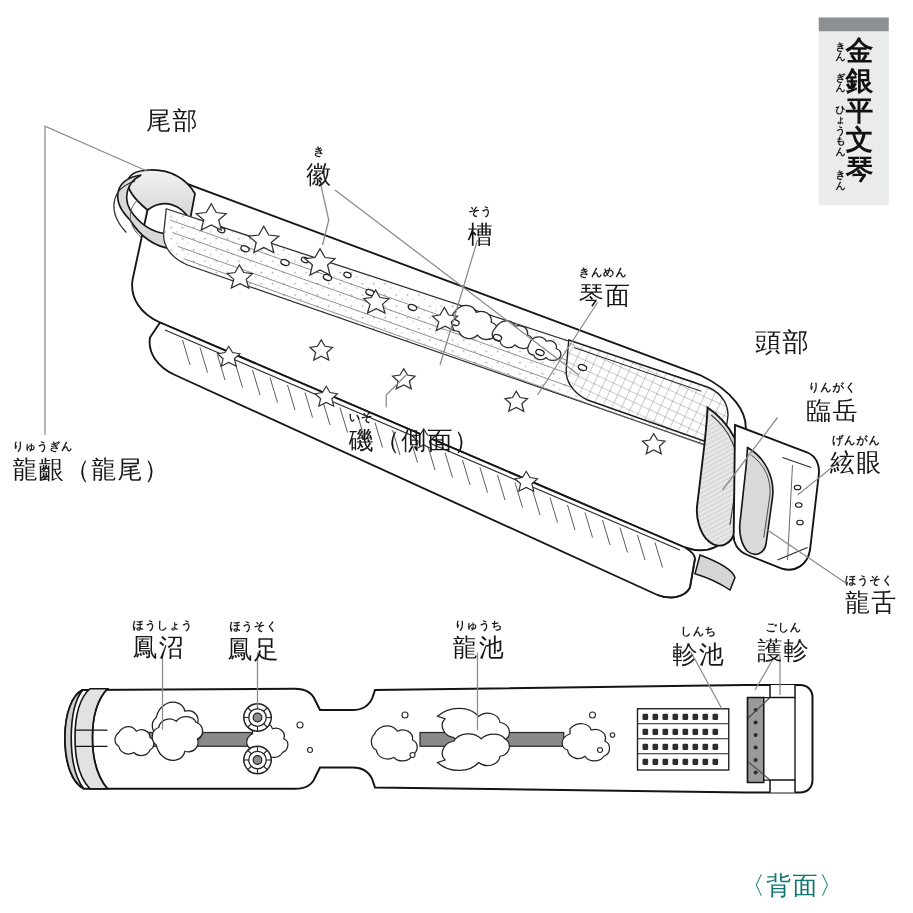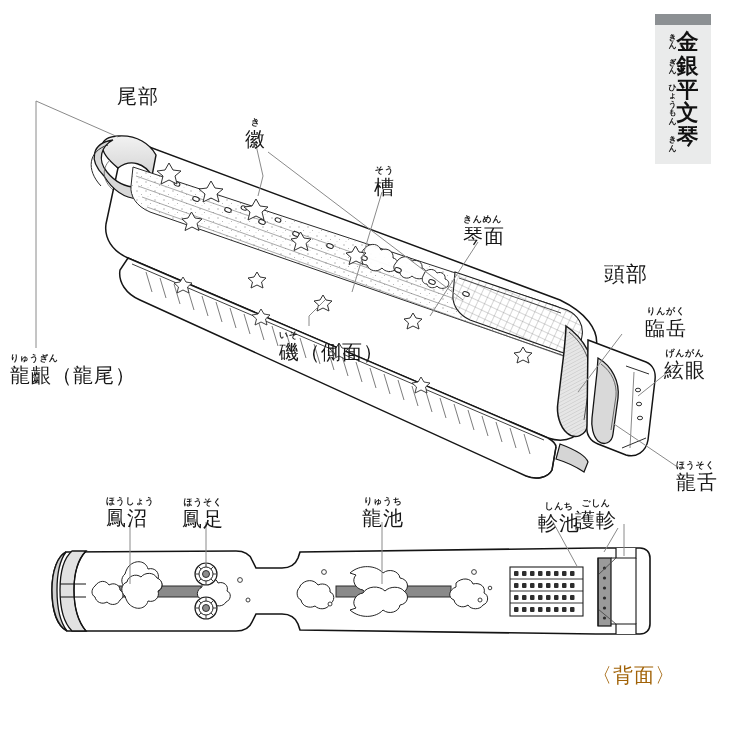--- a/index.html
+++ b/index.html
@@ -77,23 +77,24 @@
     line-height:1.06;
     color:#111;
     font-family:"DejaVu Sans","Liberation Sans",sans-serif;
     margin-top:4px;
     margin-left:1px;
   }
   .t-ruby span{display:block;}
   .backface{
     position:absolute;
     font-size:20px;
-    color:#a16207;
+    color:#0f766e;
     letter-spacing:1px;
     font-family:"DejaVu Serif","Liberation Serif",serif;
+    margin-top:33px;
   }
 </style>
 </head>
 <body>
 
 <div id="stage">
 
   <svg class="art" viewBox="0 0 730 730">
     <defs>
       <linearGradient id="gShade" x1="0" y1="0" x2="0" y2="1">
@@ -493,21 +494,21 @@
   <div class="label" style="left:362px;top:497px;">
     <span class="ruby ruby-center">りゅうち</span>
     <span class="base">龍池</span>
   </div>
 
   <div class="label" style="left:538px;top:502px;">
     <span class="ruby ruby-center">しんち</span>
     <span class="base">軫池</span>
   </div>
 
-  <div class="label" style="left:575px;top:499px;">
+  <div class="label" style="left:606px;top:499px;">
     <span class="ruby ruby-center">ごしん</span>
     <span class="base">護軫</span>
   </div>
 
   <div class="backface" style="left:592px;top:662px;">〈背面〉</div>
 
   <div id="title-block">
     <div id="title-bar"></div>
     <div id="title-text">
       <div class="t-col">

